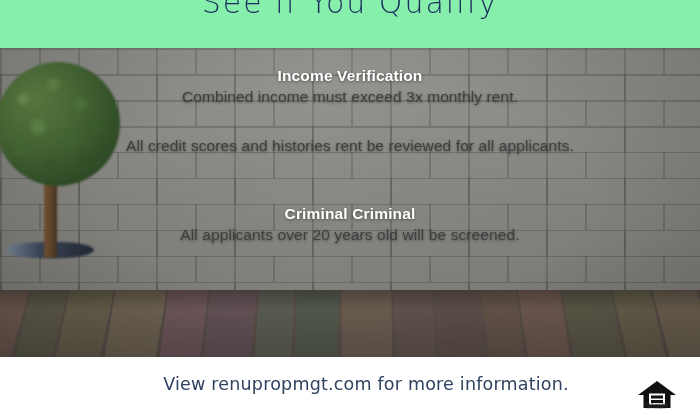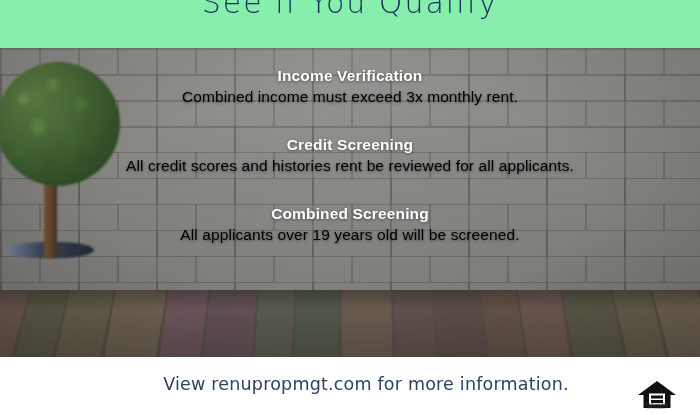--- a/index.html
+++ b/index.html
@@ -157,21 +157,21 @@
     position:absolute;left:0;top:0;width:700px;height:309px;
     z-index:5;
   }
   .qblock{position:absolute;left:0;width:700px;text-align:center;}
   .q-head{
     font-size:15.5px;font-weight:bold;color:#ffffff;
     letter-spacing:0.15px;line-height:20px;
     text-shadow:0 1px 3px rgba(0,0,0,0.45);
   }
   .q-body{
-    font-size:15.5px;font-weight:400;color:#000000;
+    font-size:15.5px;font-weight:400;color:#404040;
     letter-spacing:0.1px;line-height:21px;
     text-shadow:0 1px 3px rgba(0,0,0,0.45);
   }
 
   
   .footer{
     position:absolute;left:16px;top:357px;width:700px;height:58px;
     background:#ffffff;
   }
   .footer-text{
@@ -239,27 +239,26 @@
   <div class="hero-vignette"></div>
 
   <div class="content">
 
     <div class="qblock" style="top:18px">
       <div class="q-head">Income Verification</div>
       <div class="q-body">Combined income must exceed 3x monthly rent.</div>
     </div>
 
     <div class="qblock" style="top:87px">
-      <div class="q-head">Credit Screening</div>
       <div class="q-body">All credit scores and histories rent be reviewed for all applicants.</div>
     </div>
 
     <div class="qblock" style="top:156px">
-      <div class="q-head">Combined Screening</div>
-      <div class="q-body">All applicants over 19 years old will be screened.</div>
+      <div class="q-head">Criminal Criminal</div>
+      <div class="q-body">All applicants over 20 years old will be screened.</div>
     </div>
 
 
   </div>
 </div>
 
 <div class="footer">
   <div class="footer-text">View renupropmgt.com for more information.</div>
 </div>
 

